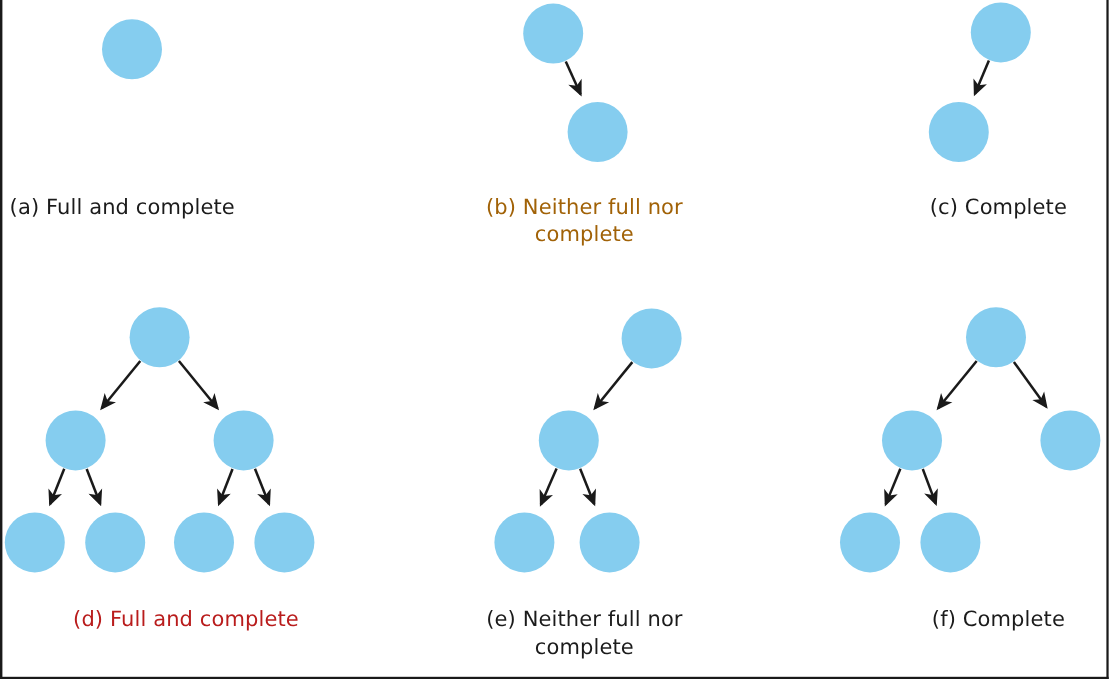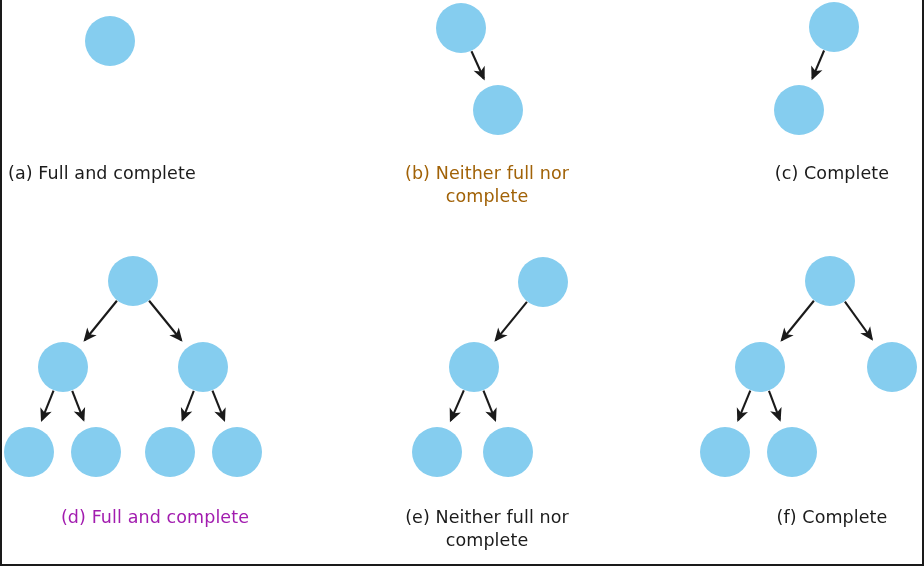--- a/index.html
+++ b/index.html
@@ -87,18 +87,18 @@
         <circle cx="890" cy="367" r="25" fill="#85cdef"></circle>
         <circle cx="723" cy="452" r="25" fill="#85cdef"></circle>
         <circle cx="790" cy="452" r="25" fill="#85cdef"></circle>
       </g>
     </svg>
   <div id="captions">
       <div class="caption" style="left: 6px; top: 162px; width: 300px; text-align: left; color: rgb(27, 27, 27); font-size: 17.5px;">(a) Full and complete</div>
       <div class="caption" style="left: 355px; top: 162px; width: 260px; text-align: center; color: #a16207; font-size: 17.5px;">(b) Neither full nor
 complete</div>
       <div class="caption" style="left: 700px; top: 162px; width: 260px; text-align: center; color: rgb(27, 27, 27); font-size: 17.5px;">(c) Complete</div>
-      <div class="caption" style="left: 8px; top: 506px; width: 290px; text-align: center; color: #a21caf; font-size: 17.5px;">(d) Full and complete</div>
+      <div class="caption" style="left: 8px; top: 506px; width: 290px; text-align: center; color: #b91c1c; font-size: 17.5px;">(d) Full and complete</div>
       <div class="caption" style="left: 350px; top: 506px; width: 270px; text-align: center; color: rgb(27, 27, 27); font-size: 17.5px;">(e) Neither full nor
 complete</div>
       <div class="caption" style="left: 700px; top: 506px; width: 260px; text-align: center; color: rgb(27, 27, 27); font-size: 17.5px;">(f) Complete</div>
     </div>
 </div>
 
 </body></html>

